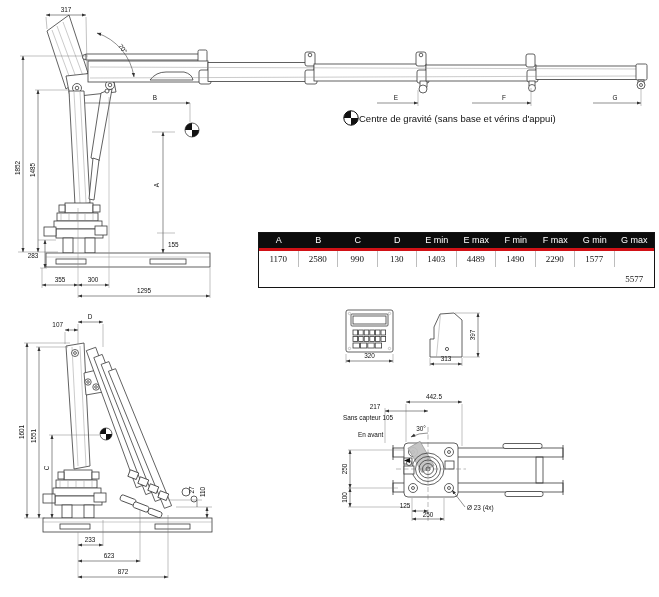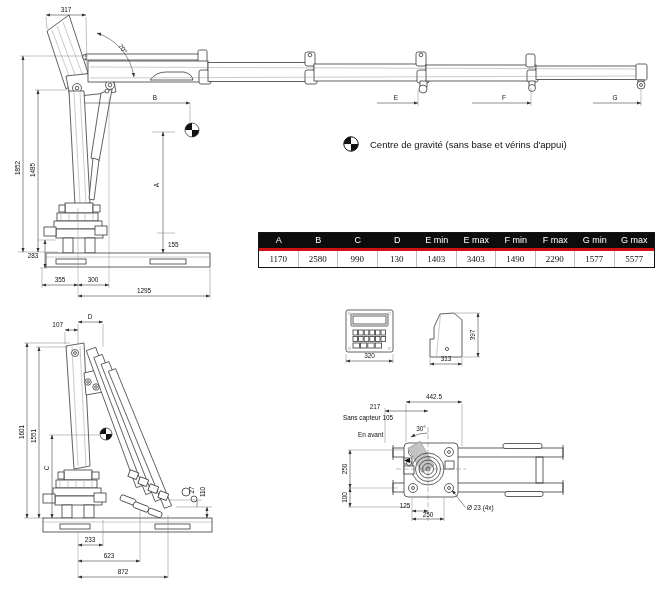--- a/index.html
+++ b/index.html
@@ -9,31 +9,31 @@
   
   .part{fill:#ffffff;stroke:#3a3a3a;stroke-width:0.8;}
   .partl{fill:none;stroke:#3a3a3a;stroke-width:0.8;}
   .lt{fill:none;stroke:#8a8a8a;stroke-width:0.45;}
   .dim{fill:none;stroke:#444;stroke-width:0.6;}
   .ext{fill:none;stroke:#777;stroke-width:0.45;}
   .cen{fill:none;stroke:#777;stroke-width:0.5;stroke-dasharray:5 2.5;}
   text{font-family:"Liberation Sans", sans-serif;font-size:6.4px;fill:#111;}
   .gray{fill:#c2c2c2;stroke:#777;stroke-width:0.5;opacity:0.95;}
   
-  #legend{position:absolute;left:343px;top:136px;display:flex;align-items:center;gap:11px;}
+  #legend{position:absolute;left:343px;top:110px;display:flex;align-items:center;}
   #legend span{font-size:9.5px;color:#111;}
   
   #dimtable{position:absolute;left:258px;top:232px;width:397px;border:1px solid #141414;box-sizing:border-box;}
   .trow{display:grid;grid-template-columns:repeat(10,1fr);}
   .thead{background:#0c0c0c;}
   .thead div{color:#ffffff;font-size:9px;height:15px;line-height:15px;text-align:center;}
   .redbar{height:3px;background:#d11116;}
   .tvals{background:#fff;font-family:Liberation Serif, serif;}
   .tvals div{color:#111;font-size:9px;height:16px;line-height:16px;text-align:center;border-right:1px solid #bdbdbd;}
-  .tvals div:last-child{border-right:none;}
+  .tvals div:last-child{border-right:none;margin-top:20px;}
 </style>
 </head>
 <body>
 
 <div id="stage">
 
 <svg id="drawing" width="659" height="597" viewBox="0 0 659 597">
   <defs>
     <marker id="arr" viewBox="0 0 10 10" refX="9" refY="5" markerWidth="8" markerHeight="8" orient="auto-start-reverse">
       <path d="M0,1.6 L9.5,5 L0,8.4 z" fill="#333"></path>
@@ -425,21 +425,21 @@
     <div>G min</div>
     <div>G max</div>
   </div>
   <div class="redbar"></div>
   <div class="trow tvals">
     <div>1170</div>
     <div>2580</div>
     <div>990</div>
     <div>130</div>
     <div>1403</div>
-    <div>3403</div>
+    <div>4489</div>
     <div>1490</div>
     <div>2290</div>
     <div>1577</div>
     <div>5577</div>
   </div>
 </div>
 
 </div>
 
 </body></html>

